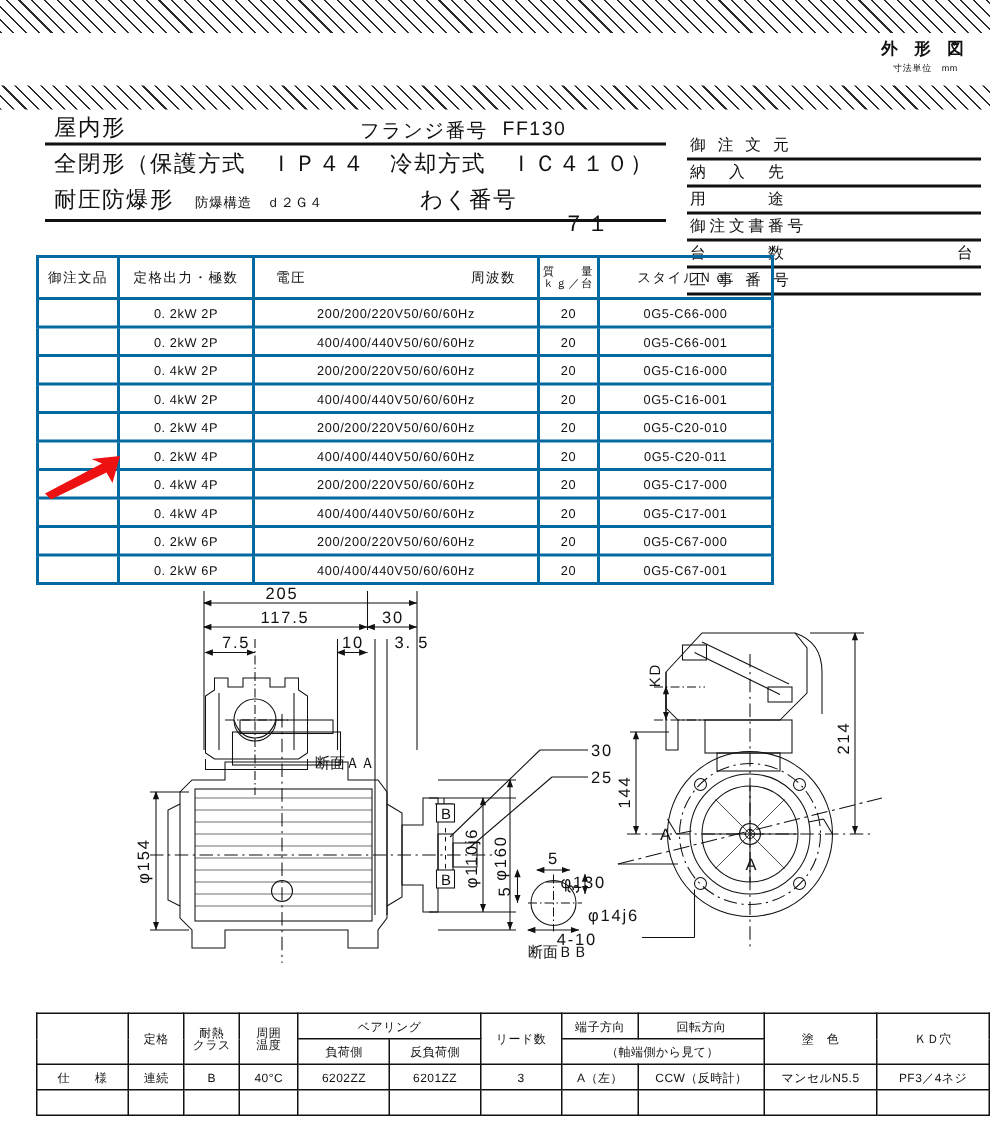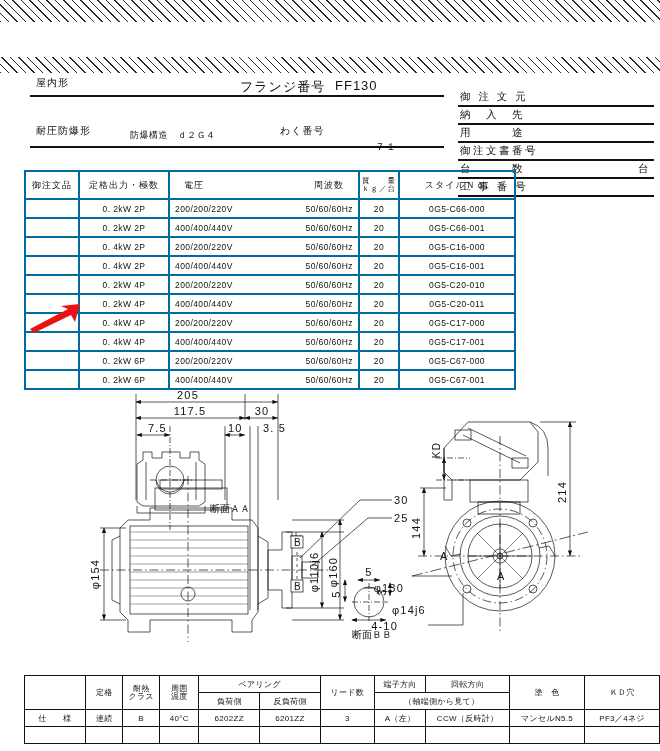--- a/index.html
+++ b/index.html
@@ -37,41 +37,41 @@
   #corner-sub{
     position:absolute;left:0;top:17px;width:80px;text-align:center;
     font-size:6px;letter-spacing:0.5px;
   }
 
   
   .hline{position:absolute;background:#111;height:1px;}
   .hline.thick{height:2px;}
 
   .hdr-txt{position:absolute;white-space:nowrap;font-size:14px;}
-  .hdr-big{font-size:10px;letter-spacing:1px;}
+  .hdr-big{font-size:15px;letter-spacing:1px;}
 
   
   .ord-label{position:absolute;font-size:10.5px;white-space:nowrap;letter-spacing:2.5px;}
   .ord-unit{position:absolute;font-size:10.5px;}
 
   
   #spec-table{position:absolute;left:24px;top:170px;}
   #spec-table table{border-collapse:collapse;}
   #spec-table td,#spec-table th{
     border:2px solid #0369a1;font-size:8.5px;font-weight:normal;
     padding:0;height:17px;text-align:center;white-space:nowrap;
     letter-spacing:0.4px;
   }
   #spec-table thead td{height:26px;font-size:9px;letter-spacing:1px;}
   .c-ord{width:52px;}
   .c-out{width:88px;}
   .c-volt{width:188px;}
   .c-wt{width:38px;}
   .c-style{width:114px;}
-  .volt-in{display:flex;justify-content:space-between;padding:0 5px;}
+  .volt-in{display:flex;justify-content:center;padding:0 5px;}
   .hd-volt{display:flex;justify-content:space-between;padding:0 14px;}
   .wt-stack{line-height:1.05;font-size:7.5px;}
 
   
   #red-arrow{position:absolute;left:28px;top:303px;width:58px;height:30px;}
 
   
   #drawing{position:absolute;left:0;top:380px;width:548px;height:285px;}
   #drawing svg{display:block;}
 
@@ -88,26 +88,31 @@
 </head>
 <body>
 
 <div id="sheet">
 
   <div class="hatch" id="hatch-top"></div>
   <div id="title-strip"></div>
   <div class="hatch" id="hatch-bot"></div>
 
 
+  <div id="corner-box">
+    <div id="corner-title">外 形 図</div>
+    <div id="corner-sub">寸法単位　mm</div>
+  </div>
 
   <div class="hdr-txt hdr-big" style="left:36px;top:76px;">屋内形</div>
   <div class="hdr-txt" style="left:240px;top:78px;font-size:13px;letter-spacing:1px;">フランジ番号</div>
   <div class="hdr-txt" style="left:335px;top:78px;font-size:13px;letter-spacing:1px;">FF130</div>
   <div class="hline thick" style="left:30px;top:95px;width:414px;"></div>
 
+  <div class="hdr-txt hdr-big" style="left:36px;top:100px;">全閉形（保護方式　ＩＰ４４　冷却方式　ＩＣ４１０）</div>
 
   <div class="hdr-txt hdr-big" style="left:36px;top:124px;">耐圧防爆形</div>
   <div class="hdr-txt" style="left:130px;top:129px;font-size:9px;letter-spacing:0.5px;">防爆構造　ｄ２Ｇ４</div>
   <div class="hdr-txt hdr-big" style="left:280px;top:124px;">わく番号</div>
   <div class="hdr-txt hdr-big" style="left:375px;top:140px;">７１</div>
   <div class="hline thick" style="left:30px;top:146px;width:414px;"></div>
 
   <div>
     <div class="ord-label" style="left:460px;top:90px;">御 注 文 元</div>
     <div class="hline thick" style="left:458px;top:105px;width:196px;"></div>

